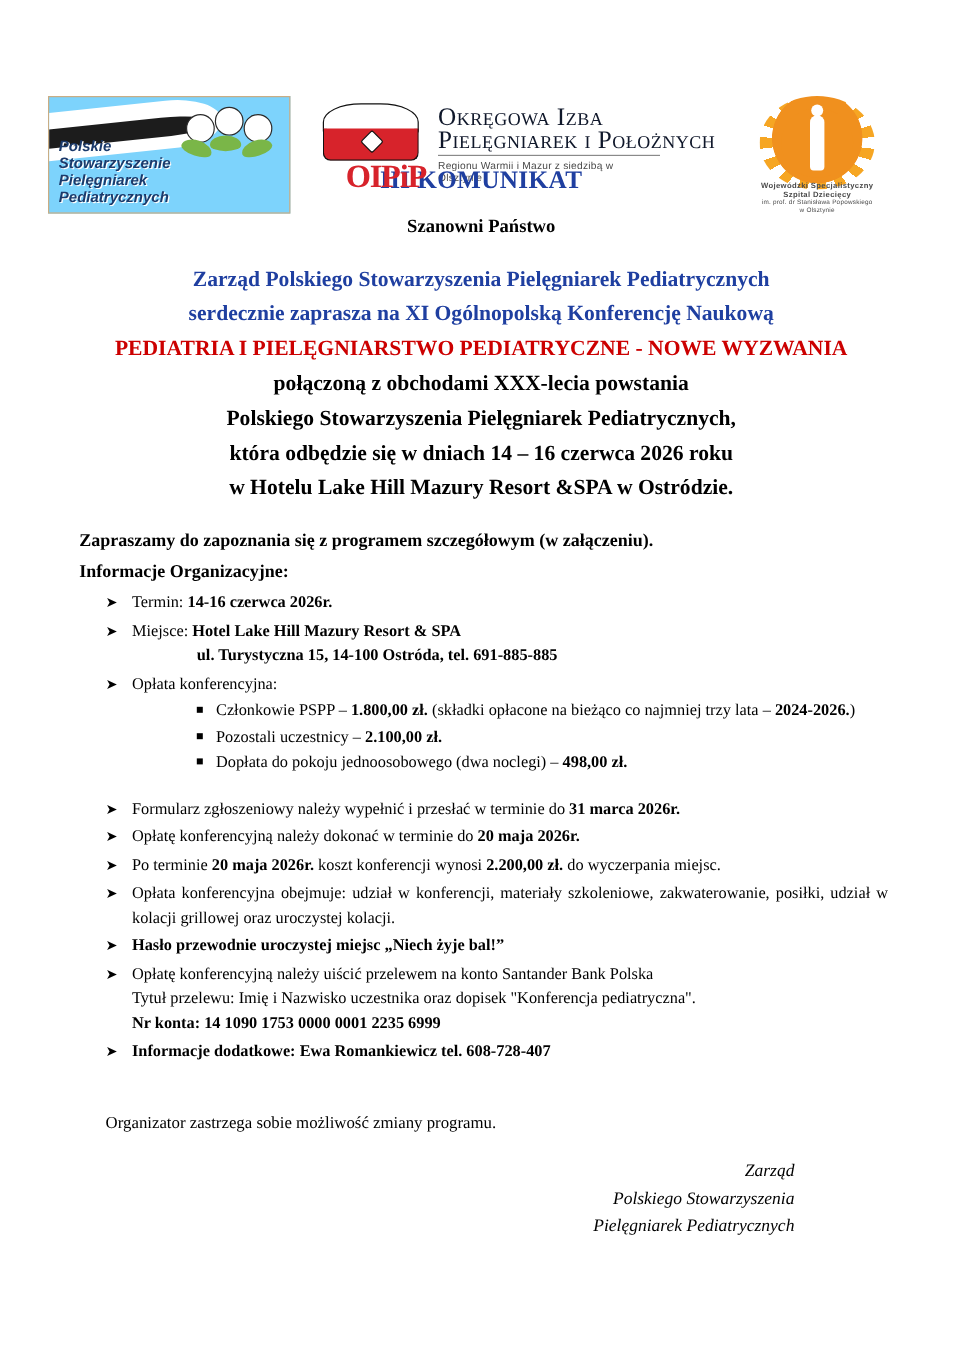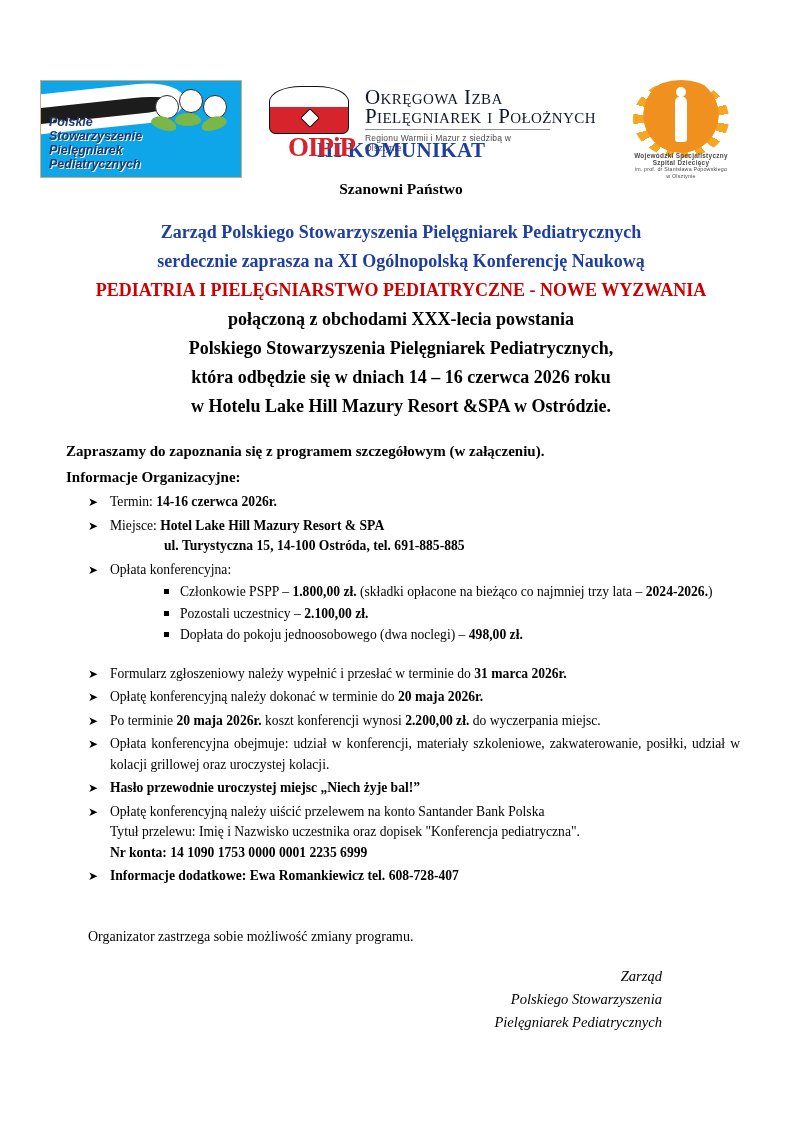--- a/index.html
+++ b/index.html
@@ -31,21 +31,21 @@
     padding: 80px 55px 0 40px;
     height: 120px;
     box-sizing: border-box;
   }
 
   
   .logo-pspp {
     width: 200px;
     height: 96px;
     position: relative;
-    background: #0ea5e9;
+    background: #7dd3fc;
     border: 1px solid #c9ad84;
     overflow: hidden;
     flex: 0 0 auto;
   }
   .logo-pspp .swoosh {
     position: absolute;
     left: -6px;
     top: 6px;
     width: 150px;
     height: 40px;

